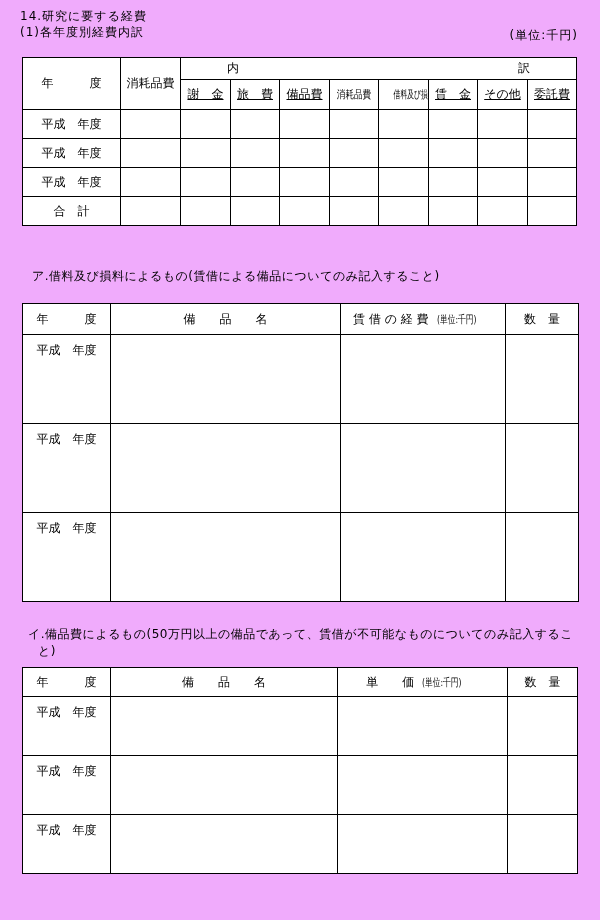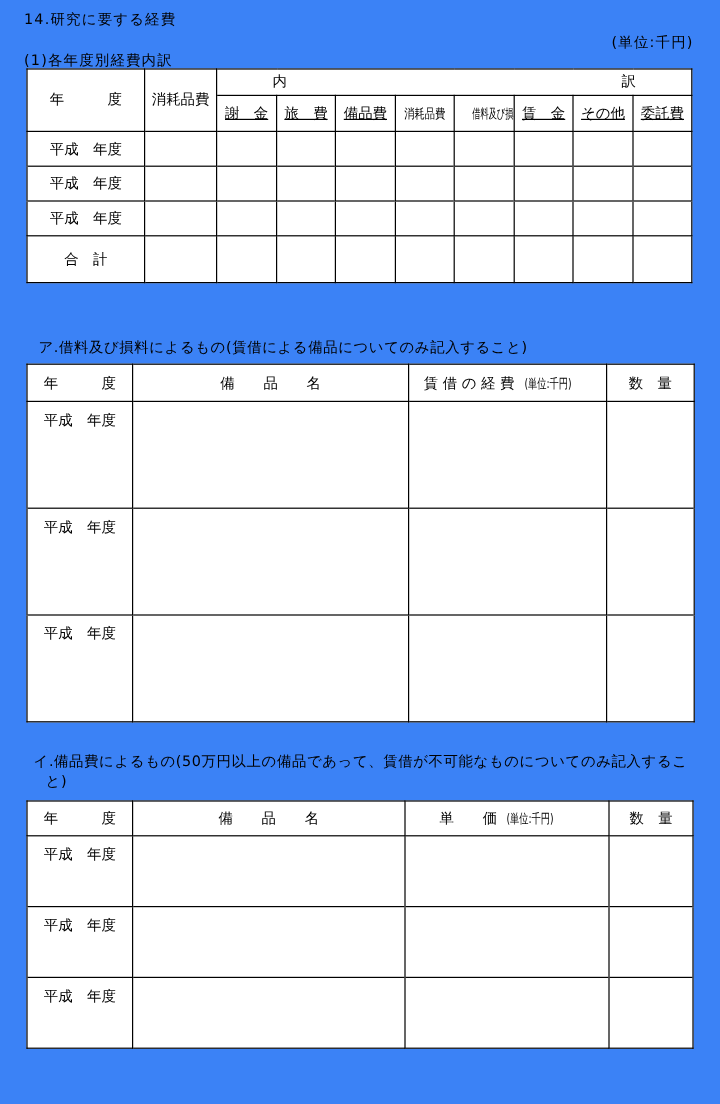--- a/index.html
+++ b/index.html
@@ -1,42 +1,42 @@
 <!DOCTYPE html>
 <html><head>
 <meta charset="utf-8">
 <style>
   html,body { margin:0; padding:0; background:#fff; }
   .page {
-    position:relative; width:600px; height:920px; background:#3b82f6;
+    position:relative; width:600px; height:920px; background:#f0abfc;
     font-family:"DejaVu Sans", sans-serif; color:#000;
   }
   .line { position:absolute; font-size:12px; line-height:16px; white-space:nowrap; }
   .doc-title { top:8px; left:20px; letter-spacing:1px; }
-  .sec1-heading { top:42px; left:20px; letter-spacing:1px; }
+  .sec1-heading { top:24px; left:20px; letter-spacing:1px; }
   .unit-note { top:27px; right:22px; letter-spacing:1px; }
   .sec2-heading { top:249px; left:18px; letter-spacing:0.5px; }
-  .sub-a-heading { top:281px; left:32px; letter-spacing:0.5px; }
+  .sub-a-heading { top:268px; left:32px; letter-spacing:0.5px; }
   .sub-i-heading {
     position:absolute; top:626px; left:28px; width:548px;
     font-size:12px; line-height:17px; letter-spacing:0.5px;
     padding-left:10px; text-indent:-10px;
   }
 
   table { border-collapse:collapse; table-layout:fixed; position:absolute; background:#fff; }
   td {
     border:1px solid #000; font-size:12px; padding:0 2px;
     overflow:hidden; text-align:center; vertical-align:middle;
   }
   
   .t1 { left:22px; top:57px; width:554px; }
   .t1 tr.hrow1 { height:22px; }
   .t1 tr.hrow2 { height:30px;text-decoration:underline; }
   .t1 tr.body  { height:29px; }
-  .t1 tr.total { height:39px; }
+  .t1 tr.total { height:29px; }
   .t1 tr.dashed td { border-bottom:1px dashed #000; }
   .breakdown-cell { padding:0 46px; }
   .breakdown-flex { display:flex; justify-content:space-between; }
   .cond1 { display:inline-block; transform:scaleX(0.78); transform-origin:center; white-space:nowrap; font-size:11px; }
   .cond2 { display:inline-block; transform:scaleX(0.62); transform-origin:center; white-space:nowrap; font-size:11px; }
 
   
   .t2 { left:22px; top:303px; width:556px; }
   .t2 tr.hrow { height:31px; }
   .t2 tr.body { height:89px; }

